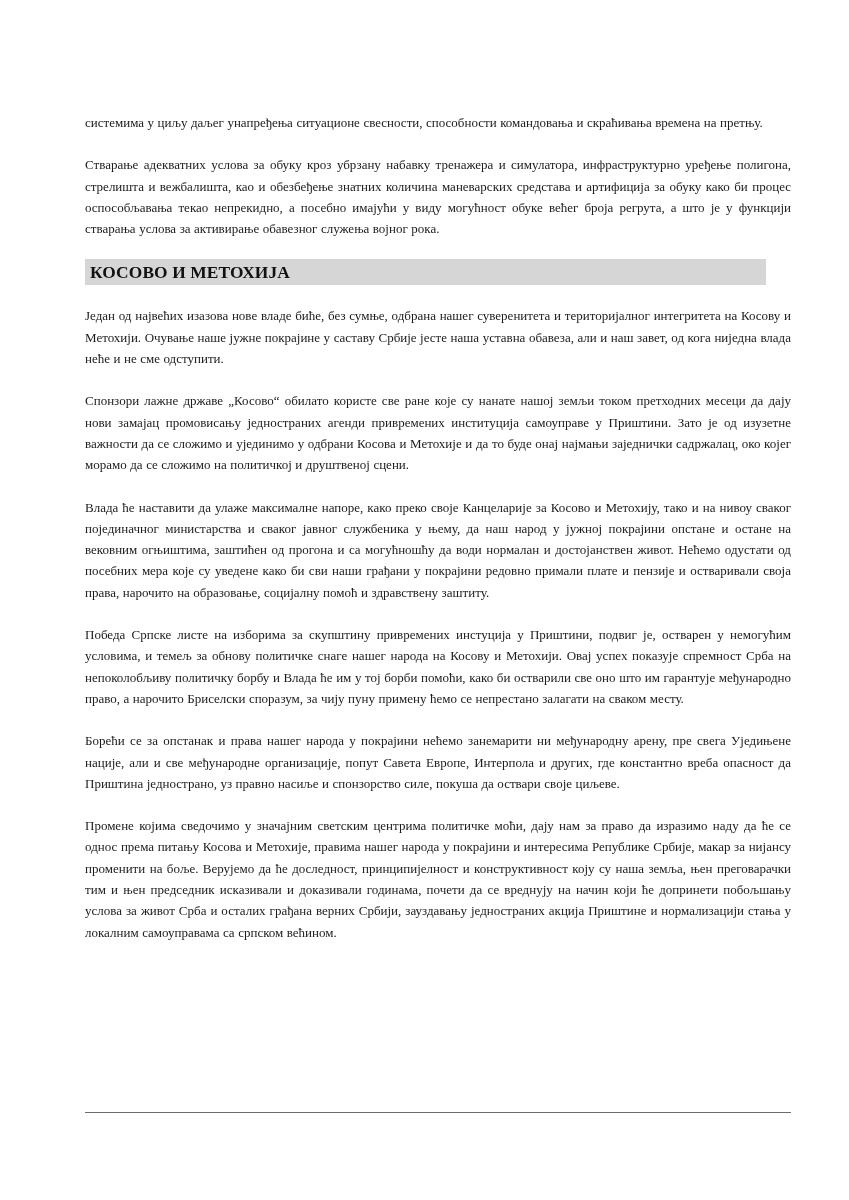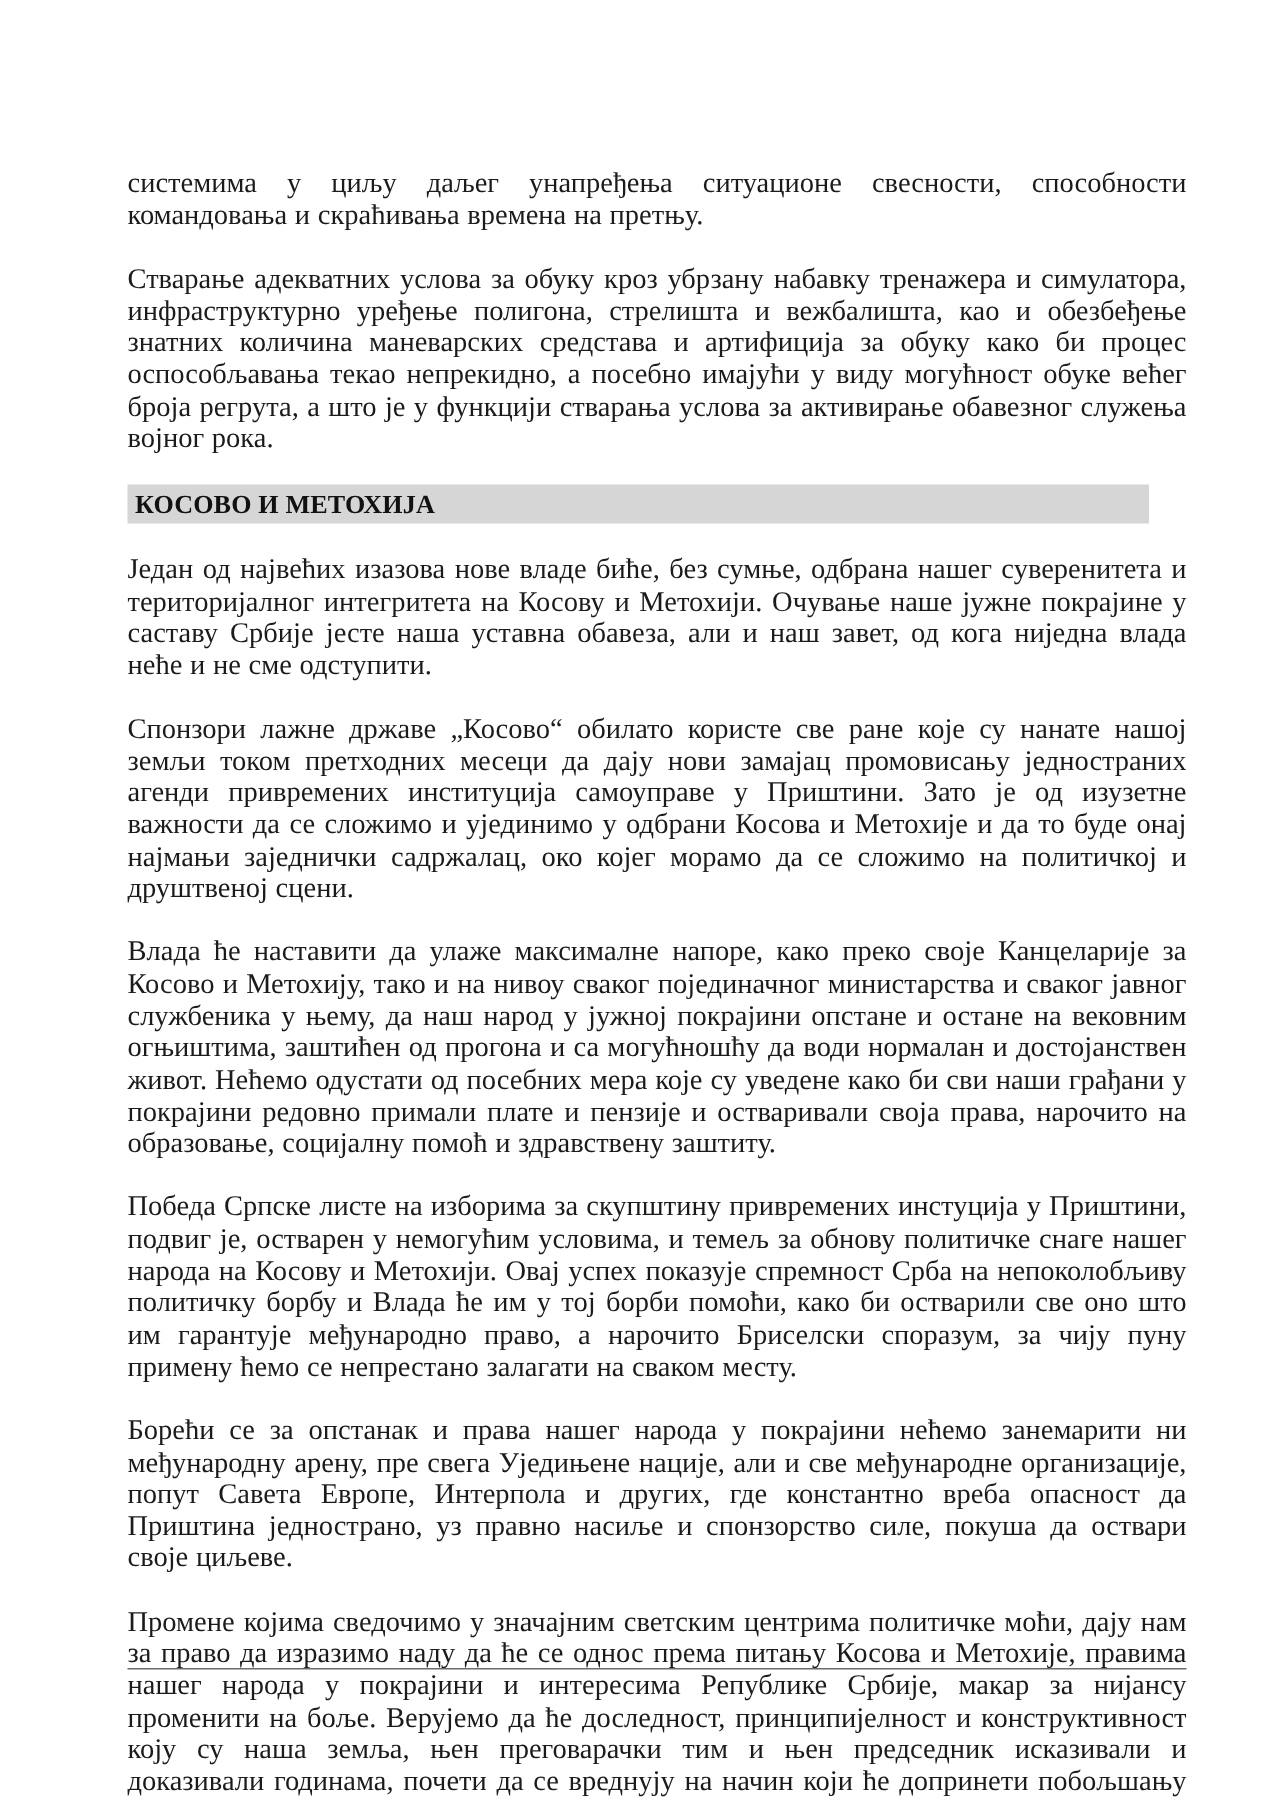--- a/index.html
+++ b/index.html
@@ -19,21 +19,21 @@
   }
   .content {
     position: absolute;
     left: 85px;
     top: 112px;
     width: 706px;
   }
   p.para {
     margin: 0 0 0 0;
     font-family: "Liberation Serif", "DejaVu Serif", serif;
-    font-size: 19px;
+    font-size: 13px;
     line-height: 21.3px;
     color: #1b1b1b;
     text-align: justify;
     text-justify: inter-word;
     -webkit-hyphens: none;
     hyphens: none;
     word-spacing: 0.02em;
   }
   p.para + p.para {
     margin-top: 21px;

